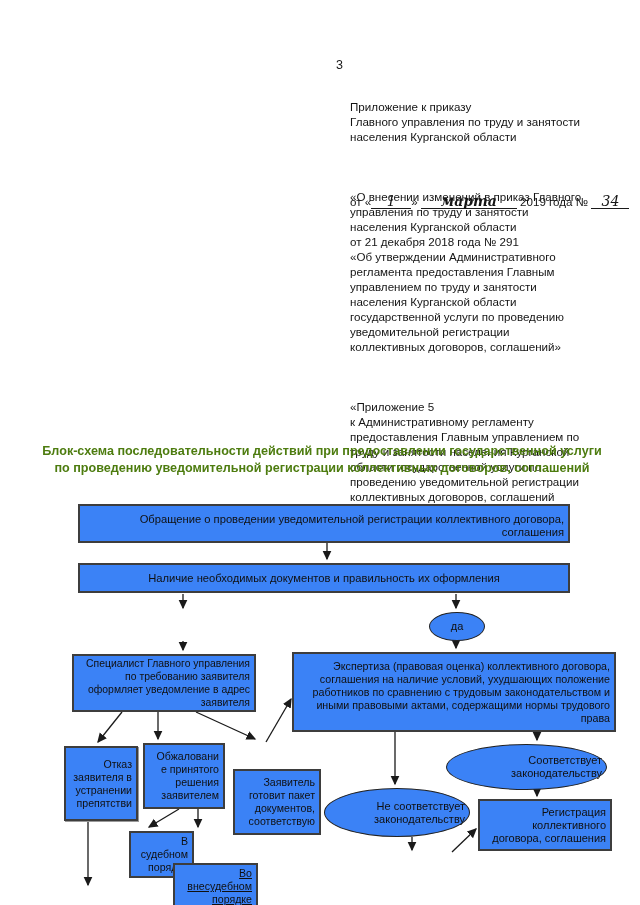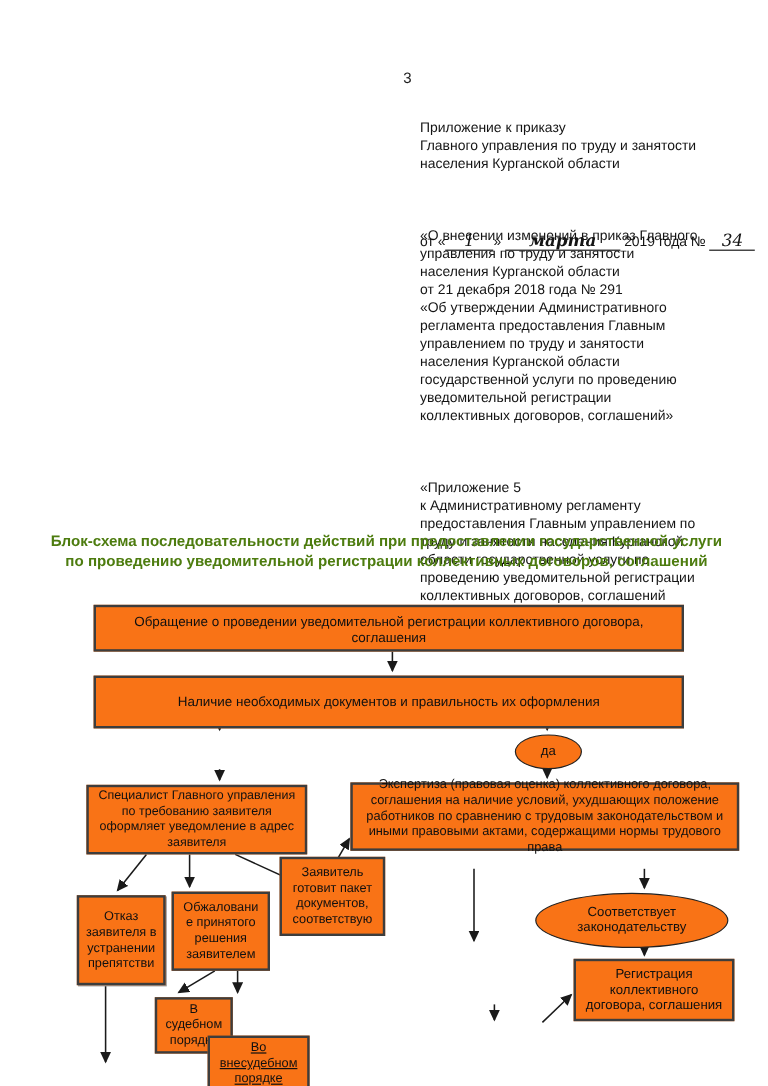--- a/index.html
+++ b/index.html
@@ -28,34 +28,34 @@
   .hw-num   { min-width:38px;margin-top:36px; }
   .gap { height:15px; }
   .doc-title {
     position:absolute; left:33px; top:443px; width:578px;
     font-size:12.6px; font-weight:bold; line-height:16.5px; text-align:center;
     color:#4d7c0f;
   }
   .chart { position:absolute; left:0; top:0; width:640px; height:905px; }
   .arrows { position:absolute; left:0; top:0; width:640px; height:905px; pointer-events:none; }
   .node {
-    position:absolute; background:#f97316; border:2px solid #3d3d3d;
-    display:flex; align-items:center; justify-content:center; text-align:center;
+    position:absolute; background:#3b82f6; border:2px solid #3d3d3d;
+    display:flex; align-items:center; justify-content:center; text-align:right;
     font-size:10.6px; line-height:13px; padding:2px 4px; color:#101010;
   }
   .ellipse { border-radius:50%; border-width:1.6px; border-color:#222; font-size:11px; }
   .n-request       { left:78px;  top:504px; width:492px; height:39px; align-items:flex-start; padding-top:7px; font-size:11.2px; }
-  .n-check         { left:78px;  top:563px; width:492px; height:44px; font-size:11.2px; }
+  .n-check         { left:78px;  top:563px; width:492px; height:30px; font-size:11.2px; }
   .n-no            { left:154px; top:612px; width:58px;  height:29px;margin-top:47px; }
   .n-yes           { left:429px; top:612px; width:56px;  height:29px; }
   .n-specialist    { left:72px;  top:654px; width:184px; height:58px; font-size:10.4px; }
-  .n-expertise     { left:292px; top:652px; width:324px; height:57px; font-size:10.7px; }
+  .n-expertise     { left:292px; top:652px; width:324px; height:80px; font-size:10.7px; }
   .n-refusal       { left:64px;  top:746px; width:74px;  height:75px; box-shadow:1px 1px 0 #9a9a9a; }
   .n-appeal        { left:143px; top:743px; width:82px;  height:66px; }
-  .n-prepare       { left:233px; top:714px; width:88px;  height:66px; }
+  .n-prepare       { left:233px; top:769px; width:88px;  height:66px; }
   .n-judicial      { left:103px; top:831px; width:65px;  height:47px;margin-left:26px; }
   .n-extrajudicial { left:173px; top:863px; width:85px;  height:47px;text-decoration:underline; }
   .n-noncompliant  { left:324px; top:788px; width:146px; height:49px; }
   .n-compliant     { left:446px; top:744px; width:161px; height:46px; }
   .n-registration  { left:478px; top:799px; width:134px; height:52px; font-size:11px; }
 </style>
 </head>
 <body>
 
 <div class="page">
@@ -123,17 +123,18 @@
     <div class="node n-check">Наличие необходимых документов и правильность их оформления</div>
     <div class="node ellipse n-no">нет</div>
     <div class="node ellipse n-yes">да</div>
     <div class="node n-specialist">Специалист Главного управления по требованию заявителя оформляет уведомление в адрес заявителя</div>
     <div class="node n-expertise">Экспертиза (правовая оценка) коллективного договора, соглашения на наличие условий, ухудшающих положение работников по сравнению с трудовым законодательством и иными правовыми актами, содержащими нормы трудового права</div>
     <div class="node n-refusal">Отказ заявителя в устранении препятстви</div>
     <div class="node n-appeal">Обжаловани е принятого решения заявителем</div>
     <div class="node n-prepare">Заявитель готовит пакет документов, соответствую</div>
     <div class="node n-judicial">В судебном порядке</div>
     <div class="node n-extrajudicial">Во внесудебном порядке</div>
+    <div class="node ellipse n-noncompliant">Не соответствует законодательству</div>
     <div class="node ellipse n-compliant">Соответствует законодательству</div>
     <div class="node n-registration">Регистрация коллективного договора, соглашения</div>
 
   </div>
 </div>
 
 </body></html>

